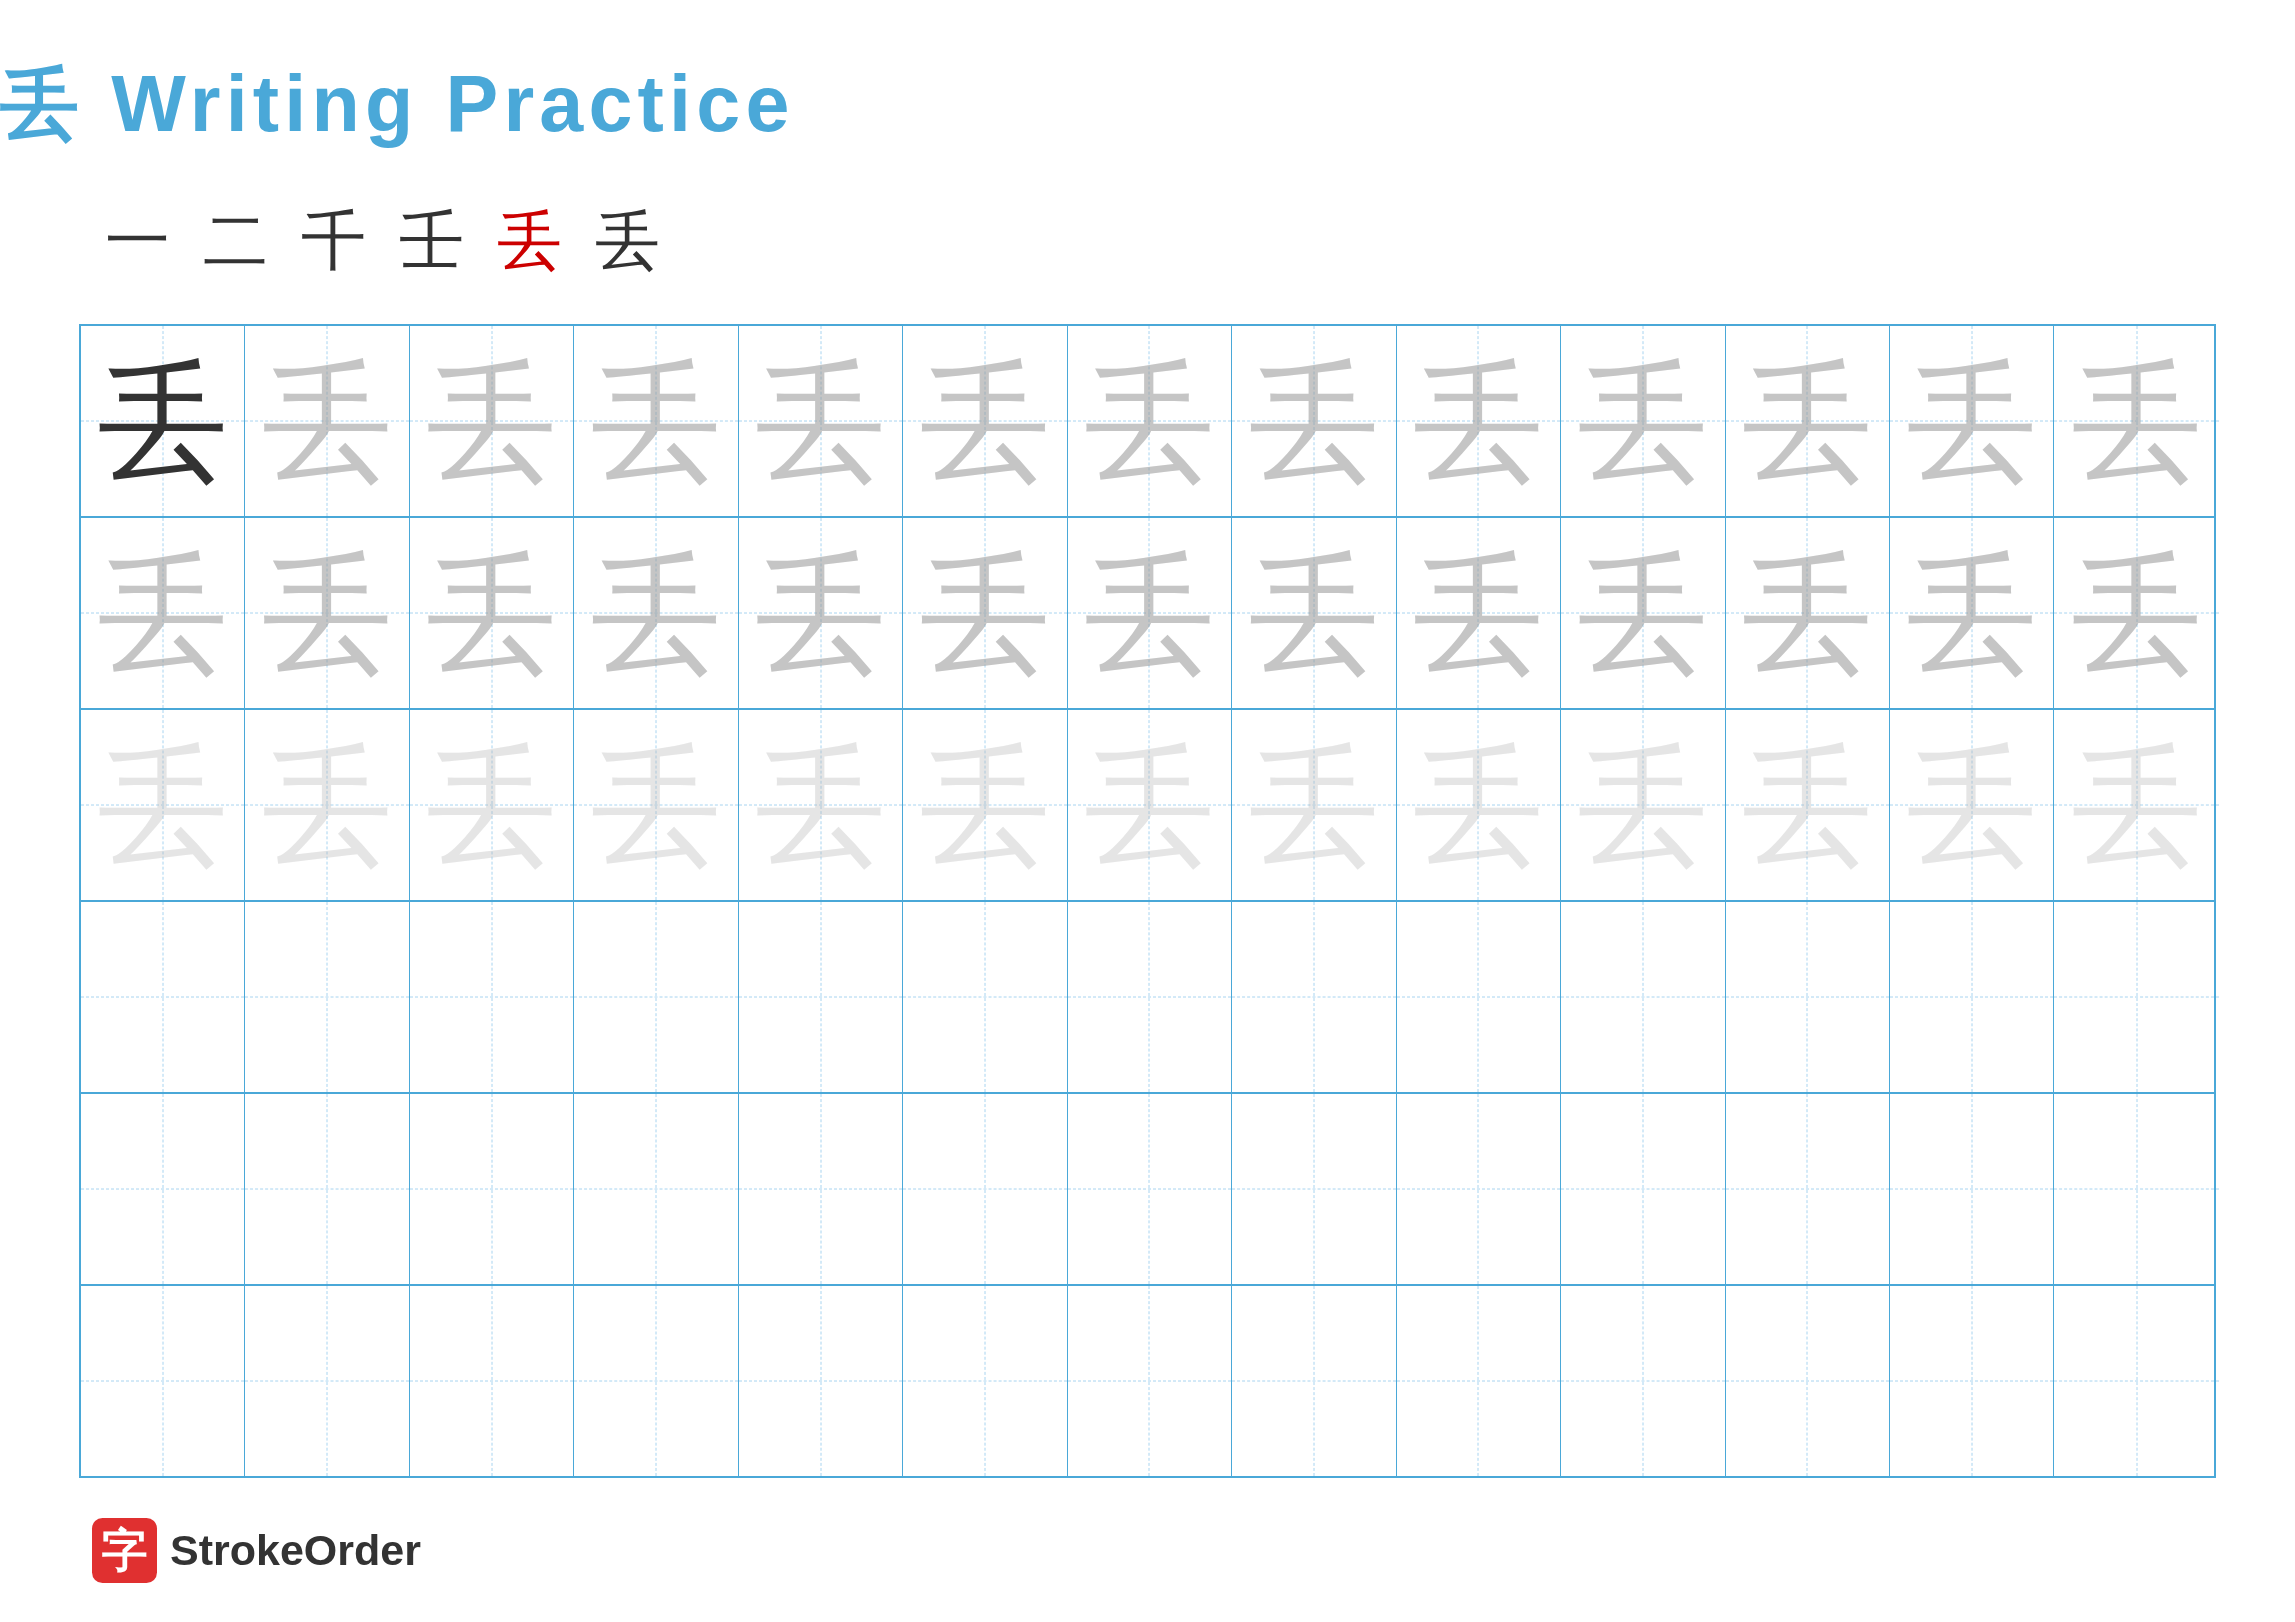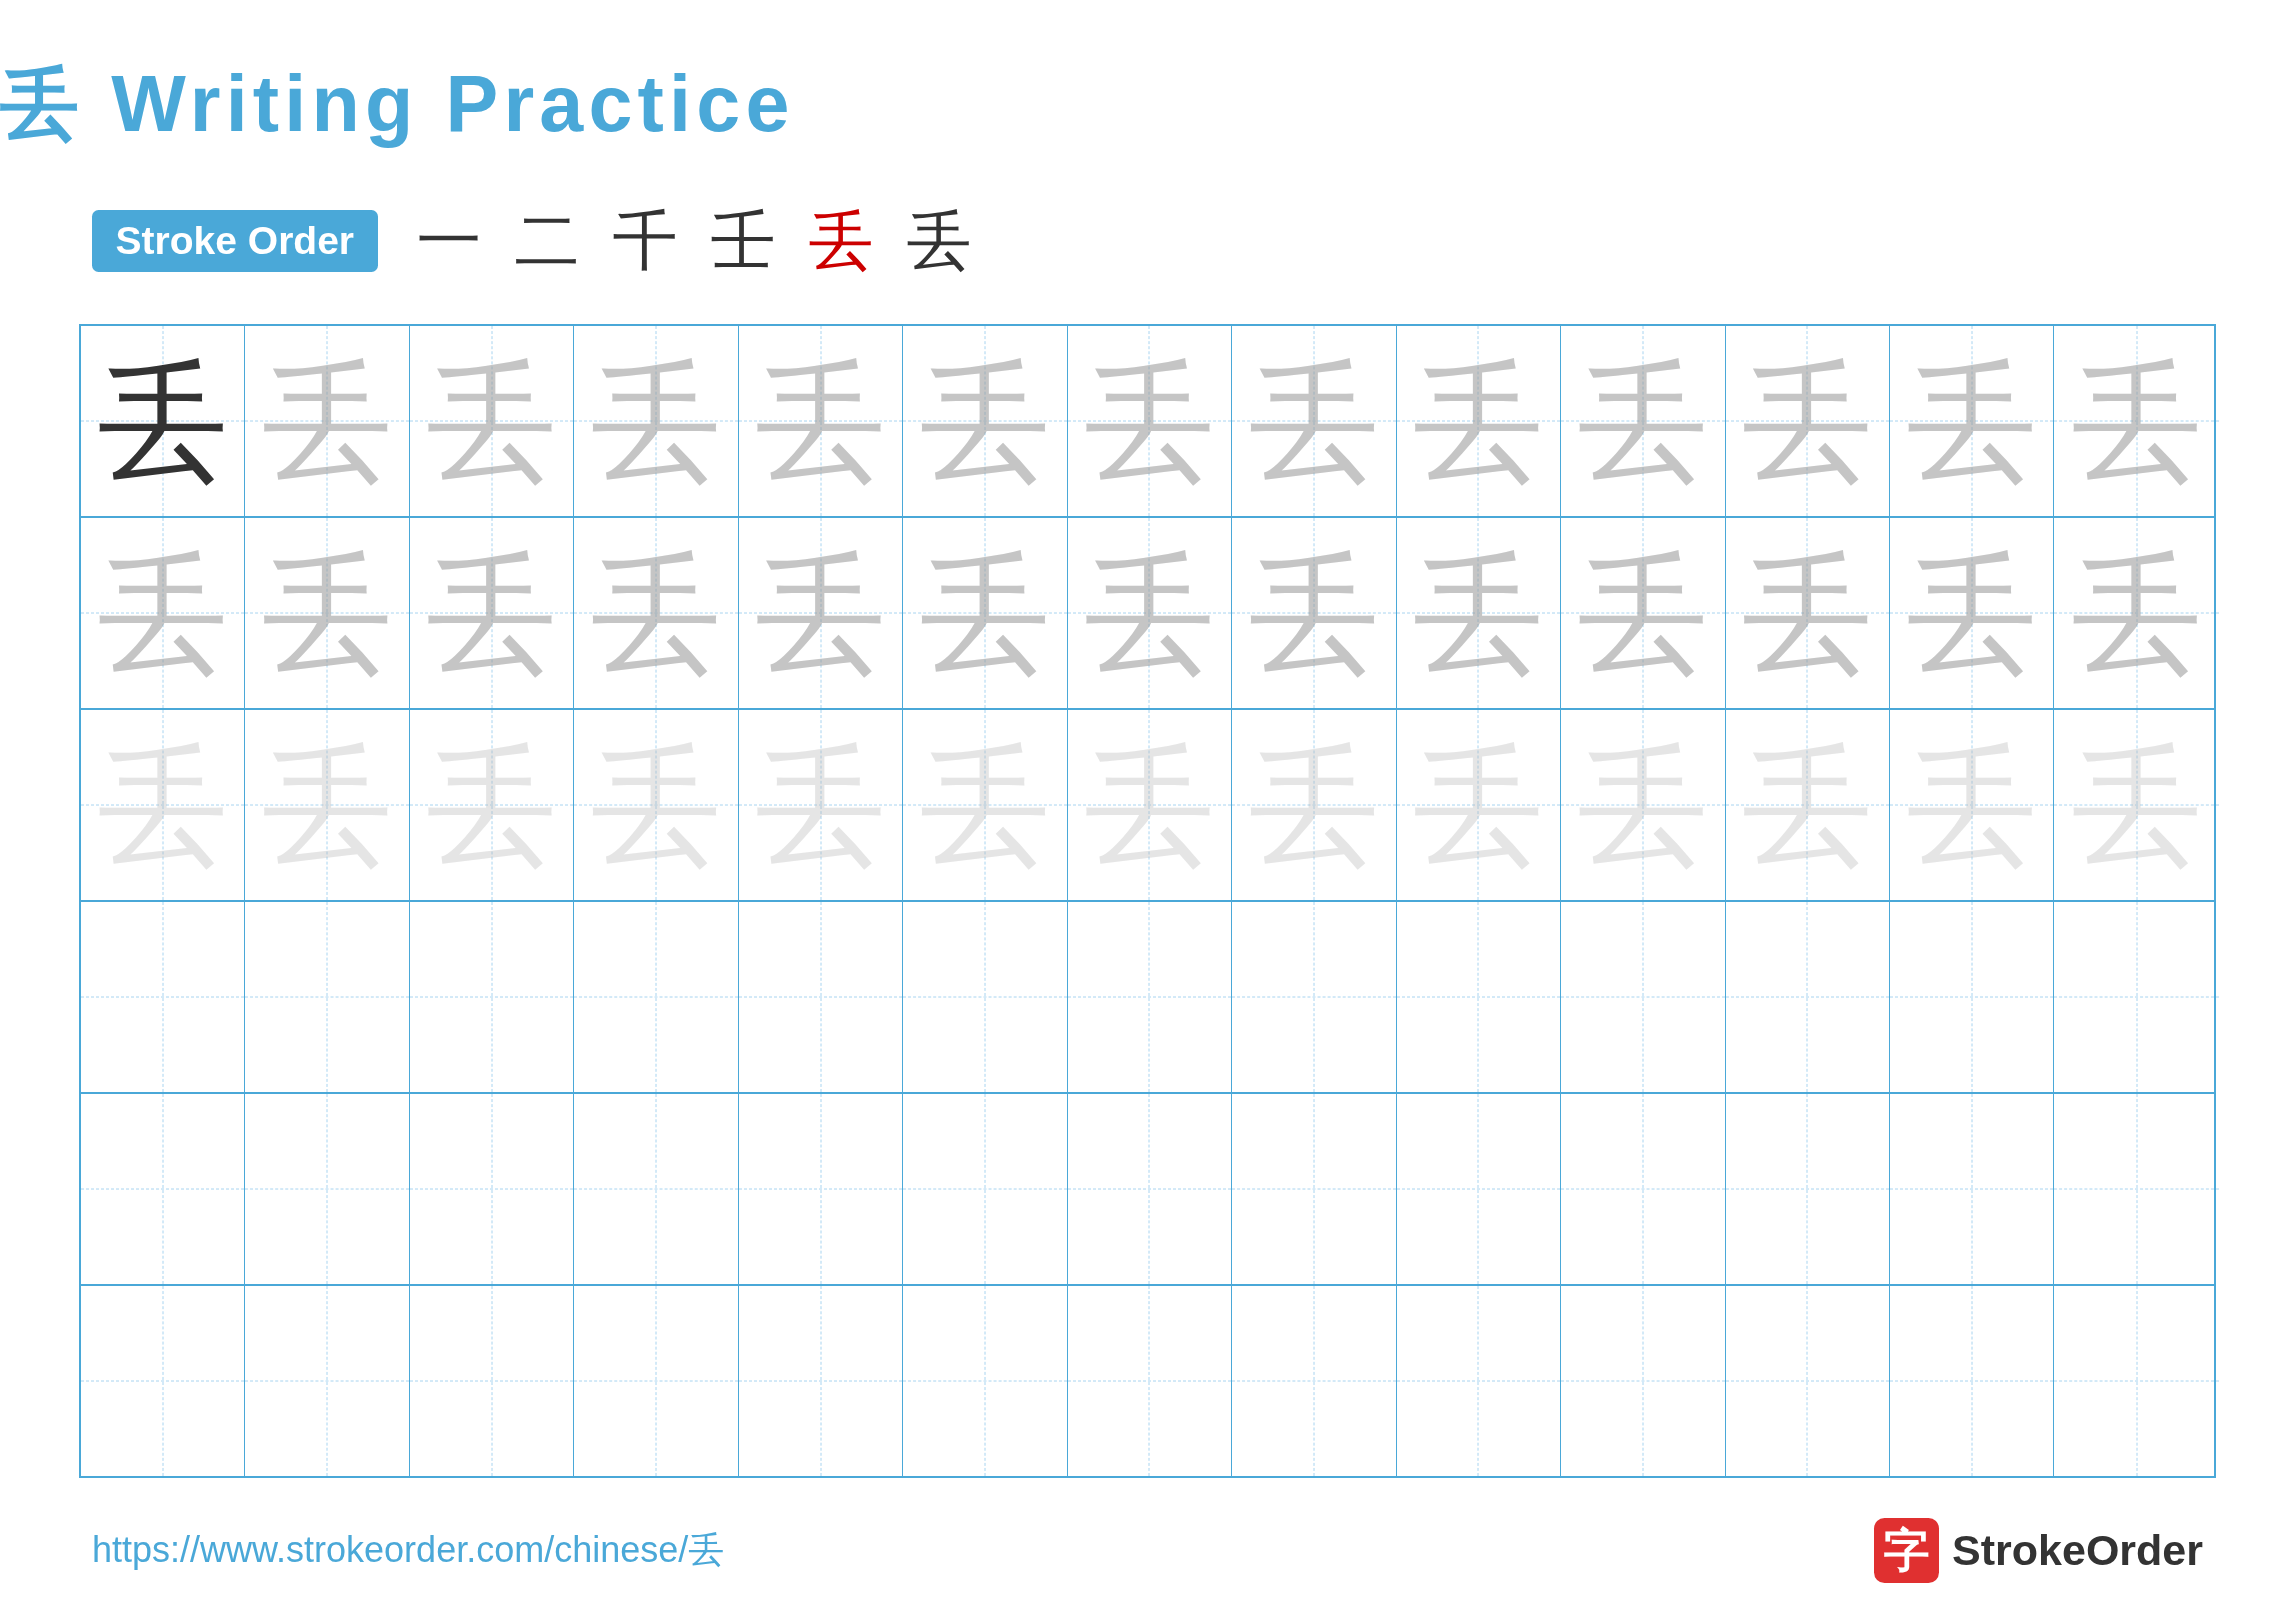--- a/index.html
+++ b/index.html
@@ -170,21 +170,20 @@
       color: white;
       font-size: 46px;
     }
   </style>
 </head>
 <body>
 
 <div class="page-title">丢 Writing Practice</div>
 
 <div class="stroke-order-section">
-  <div class="stroke-order-badge">Stroke Order</div>
   <div class="stroke-sequence">
     <span class="stroke-seq-char">一</span>
     <span class="stroke-seq-char">二</span>
     <span class="stroke-seq-char">千</span>
     <span class="stroke-seq-char">壬</span>
     <span class="stroke-seq-char red">丢</span>
     <span class="stroke-seq-char">丢</span>
   </div>
 </div>
 
@@ -360,21 +359,20 @@
     <div class="grid-cell"></div>
     <div class="grid-cell"></div>
     <div class="grid-cell"></div>
     <div class="grid-cell"></div>
     <div class="grid-cell"></div>
   </div>
 
 </div>
 
 <div class="footer">
-  <div class="footer-url">https://www.strokeorder.com/chinese/丢</div>
   <div class="footer-logo">
     <div class="logo-icon">
       <span>字</span>
     </div>
     <span>StrokeOrder</span>
   </div>
 </div>
 
 
 </body></html>

